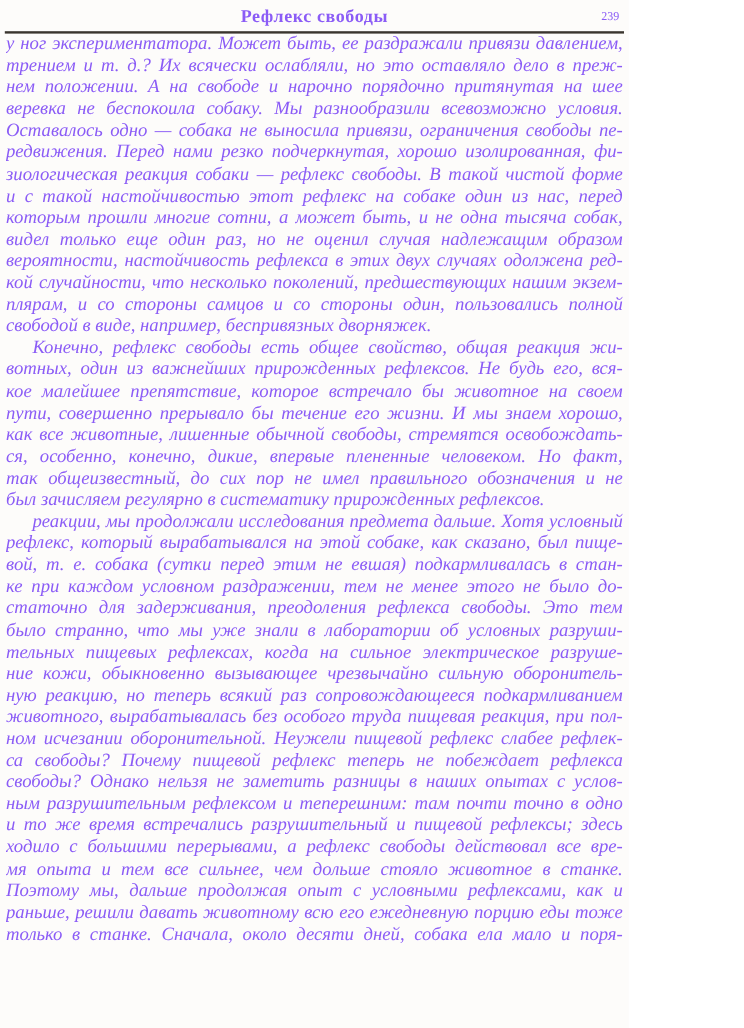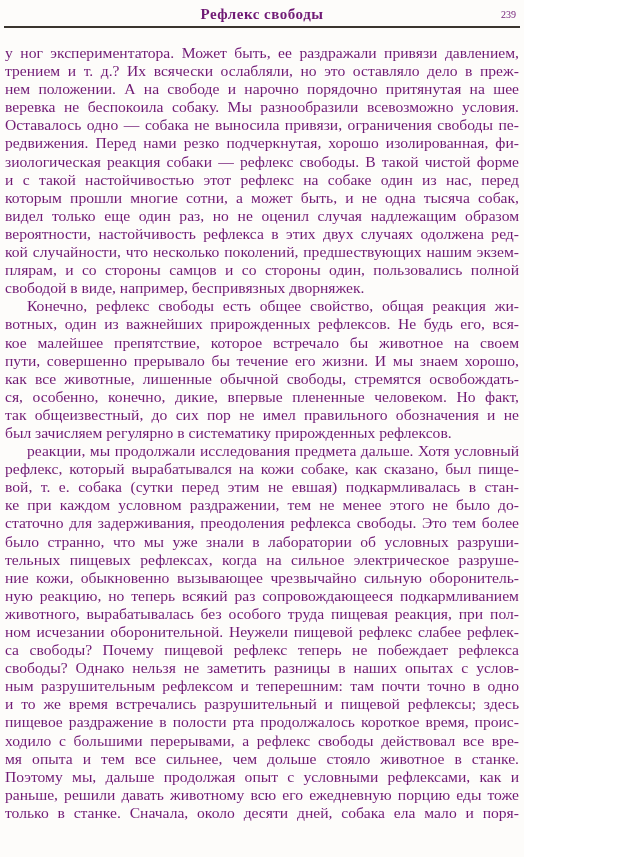--- a/index.html
+++ b/index.html
@@ -5,21 +5,21 @@
   html, body {
     margin: 0;
     padding: 0;
     background: #ffffff;
   }
   .page {
     position: relative;
     width: 524px;
     height: 857px;
     background: #fdfcfa;
-    color: #701a75;
+    color: #8b5cf6;
     font-family: "Liberation Serif", "DejaVu Serif", serif;
     overflow: hidden;
     box-sizing: border-box;
   }
   .header {
     position: relative;
     height: 24px;
     padding-top: 6px;
     box-sizing: border-box;
   }
@@ -36,23 +36,23 @@
     right: 8px;
     font-size: 10px;
     line-height: 17px;
   }
   .header-rule {
     height: 0;
     border-top: 2px solid #3a352e;
     margin: 2px 4px 0 4px;
   }
   .body-text {
-    margin-top: 16px;
     padding: 0 5px;
     font-size: 15.6px;
+    font-style: italic;
   }
   .paragraph {
     margin: 0;
   }
   .line {
     line-height: 18.1px;
     height: 18.1px;
     white-space: normal;
     text-align: justify;
     text-align-last: justify;
@@ -97,35 +97,34 @@
         <div class="line">вотных, один из важнейших прирожденных рефлексов. Не будь его, вся-</div>
         <div class="line">кое малейшее препятствие, которое встречало бы животное на своем</div>
         <div class="line">пути, совершенно прерывало бы течение его жизни. И мы знаем хорошо,</div>
         <div class="line">как все животные, лишенные обычной свободы, стремятся освобождать-</div>
         <div class="line">ся, особенно, конечно, дикие, впервые плененные человеком. Но факт,</div>
         <div class="line">так общеизвестный, до сих пор не имел правильного обозначения и не</div>
         <div class="line last">был зачисляем регулярно в систематику прирожденных рефлексов.</div>
       </div>
       <div class="paragraph indent">
         <div class="line">реакции, мы продолжали исследования предмета дальше. Хотя условный</div>
-        <div class="line">рефлекс, который вырабатывался на кожи собаке, как сказано, был пище-</div>
+        <div class="line">рефлекс, который вырабатывался на этой собаке, как сказано, был пище-</div>
         <div class="line">вой, т. е. собака (сутки перед этим не евшая) подкармливалась в стан-</div>
         <div class="line">ке при каждом условном раздражении, тем не менее этого не было до-</div>
         <div class="line">статочно для задерживания, преодоления рефлекса свободы. Это тем более</div>
         <div class="line">было странно, что мы уже знали в лаборатории об условных разруши-</div>
         <div class="line">тельных пищевых рефлексах, когда на сильное электрическое разруше-</div>
         <div class="line">ние кожи, обыкновенно вызывающее чрезвычайно сильную оборонитель-</div>
         <div class="line">ную реакцию, но теперь всякий раз сопровождающееся подкармливанием</div>
         <div class="line">животного, вырабатывалась без особого труда пищевая реакция, при пол-</div>
         <div class="line">ном исчезании оборонительной. Неужели пищевой рефлекс слабее рефлек-</div>
         <div class="line">са свободы? Почему пищевой рефлекс теперь не побеждает рефлекса</div>
         <div class="line">свободы? Однако нельзя не заметить разницы в наших опытах с услов-</div>
         <div class="line">ным разрушительным рефлексом и теперешним: там почти точно в одно</div>
         <div class="line">и то же время встречались разрушительный и пищевой рефлексы; здесь</div>
-        <div class="line">пищевое раздражение в полости рта продолжалось короткое время, проис-</div>
         <div class="line">ходило с большими перерывами, а рефлекс свободы действовал все вре-</div>
         <div class="line">мя опыта и тем все сильнее, чем дольше стояло животное в станке.</div>
         <div class="line">Поэтому мы, дальше продолжая опыт с условными рефлексами, как и</div>
         <div class="line">раньше, решили давать животному всю его ежедневную порцию еды тоже</div>
         <div class="line">только в станке. Сначала, около десяти дней, собака ела мало и поря-</div>
       </div>
     </div>
 </div>
 
 </body></html>

